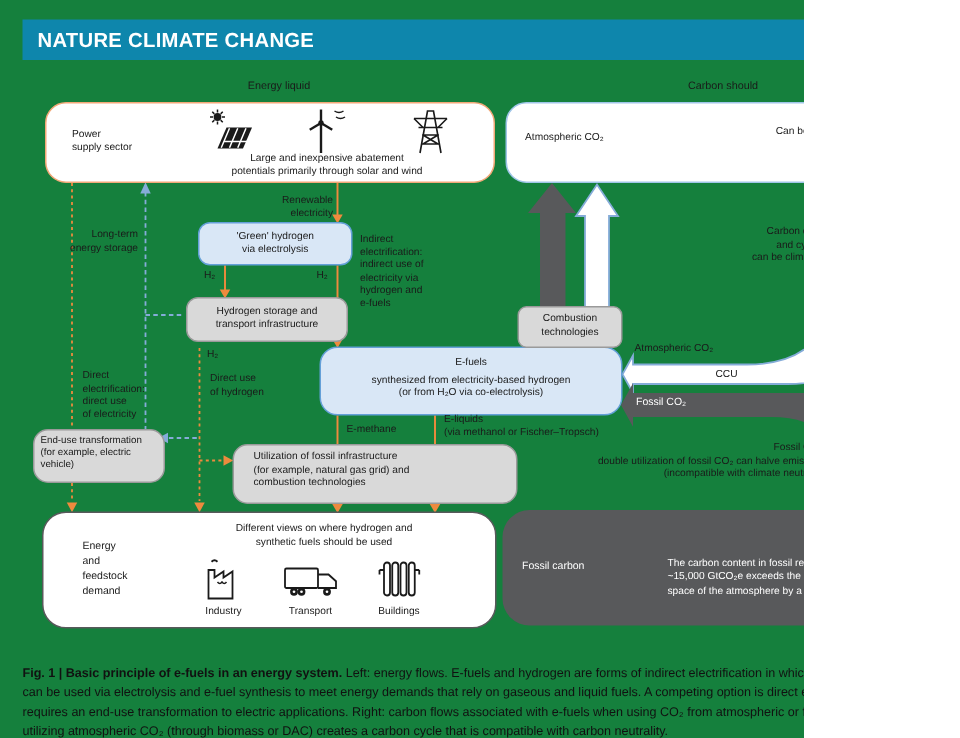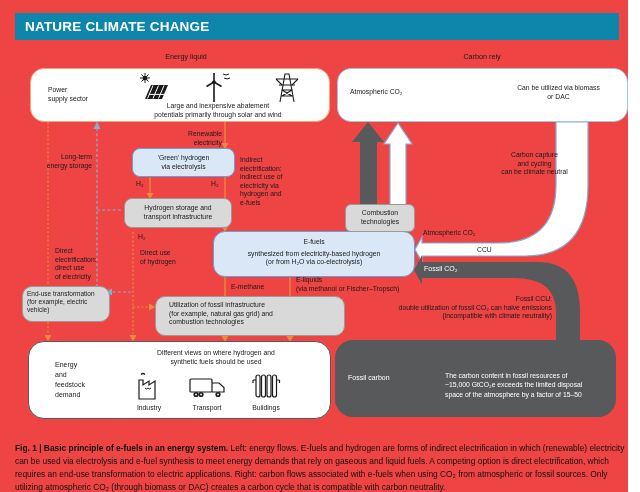--- a/index.html
+++ b/index.html
@@ -1,16 +1,16 @@
 <!DOCTYPE html>
 <html><head>
 <meta charset="utf-8">
 <style>
   html,body{margin:0;padding:0;background:#fff;}
-  .page{position:relative;width:628px;height:492px;background:#ef4444;overflow:hidden;
+  .page{position:relative;width:536px;height:492px;background:#15803d;overflow:hidden;
         font-family:"Liberation Sans","DejaVu Sans",sans-serif;color:#1a1a1a;}
   
   .hdr{position:absolute;left:15px;top:13px;width:604px;height:27px;background:#0e86ac;
        display:flex;align-items:center;justify-content:space-between;padding:0 8px 0 10px;box-sizing:border-box;}
   .hdr .journal{color:#fff;font-weight:bold;font-size:13.5px;letter-spacing:.2px;}
   .hdr .atype{color:#fff;font-weight:400;font-size:20px;letter-spacing:.5px;}
   
   .lb{position:absolute;font-size:6.8px;line-height:8.6px;color:#1a1a1a;}
   .pre{white-space:pre-line;}
   .ctr{text-align:center;}
@@ -79,21 +79,21 @@
     <polygon points="360,207 360,142 352,142 368,122 384,142 377,142 377,207" fill="#58595b"></polygon>
 
     <polygon points="390,207 390,144 384,144 398,123 412,144 406,144 406,207" fill="#fff" stroke="#85acd9" stroke-width="1.2"></polygon>
 
     <path d="M556,122 V185 Q556,243 498,243 H422 V237 L415,249.5 L422,262 V256 H525 Q588,256 588,185 V122 Z" fill="#fff" stroke="#85acd9" stroke-width="1.2"></path>
 
     <path d="M556,341 V312 Q556,278 514,278 H422 V284.5 L414,270 L422,255.5 V262 H538 Q580,262 580,312 V341 Z" fill="#58595b"></path>
   </svg>
 
   <div class="lb ctr" style="left:136px;top:53px;width:100px;font-size:7.2px;">Energy liquid</div>
-  <div class="lb ctr" style="left:432px;top:53px;width:100px;font-size:7.2px;">Carbon rely</div>
+  <div class="lb ctr" style="left:432px;top:53px;width:100px;font-size:7.2px;">Carbon should</div>
 
   <div class="bx obox" style="left:30px;top:68px;width:300px;height:54px;"></div>
   <div class="lb pre z3" style="left:48px;top:86px;width:80px;">Power
 supply sector</div>
   <div class="lb pre ctr z3" style="left:118px;top:102px;width:200px;">Large and inexpensive abatement
 potentials primarily through solar and wind</div>
 
   <svg class="ic" style="left:138px;top:72px;" width="32" height="30" viewBox="0 0 32 30">
     <circle cx="7" cy="6" r="2.6" fill="#1a1a1a"></circle>
     <g stroke="#1a1a1a" stroke-width="1">

